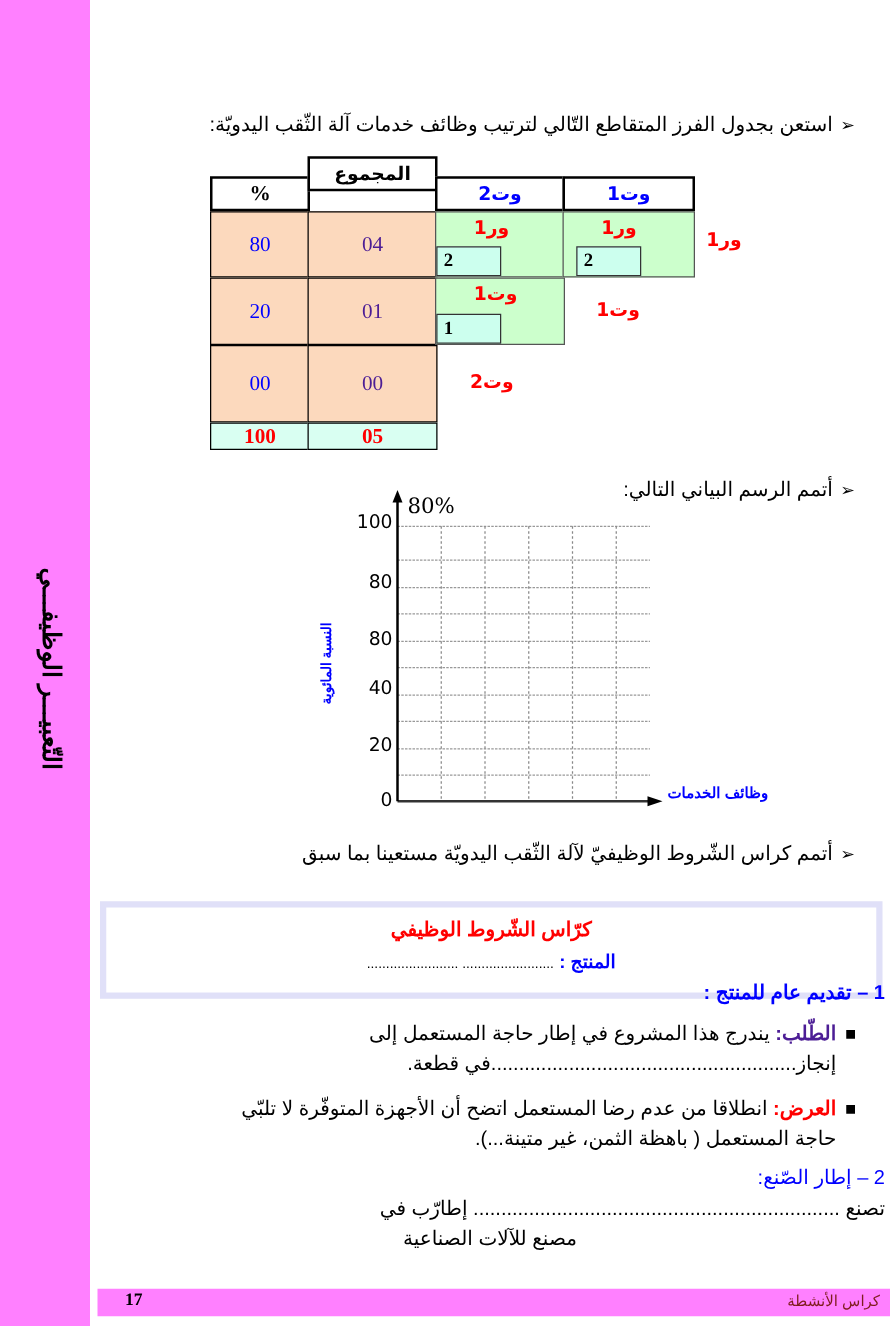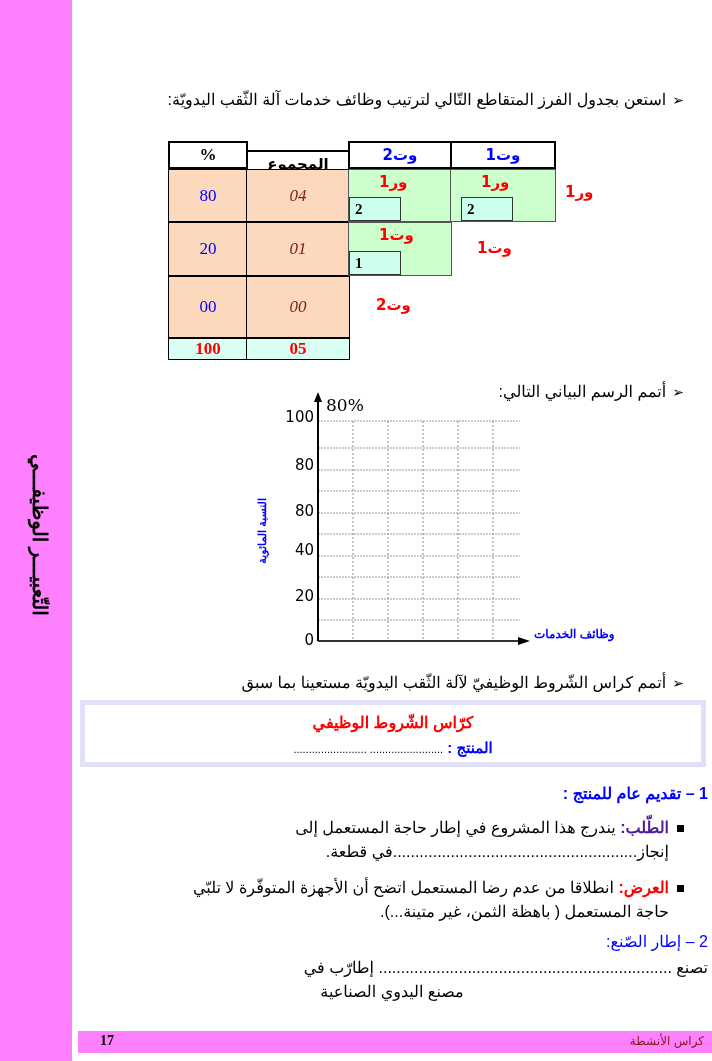--- a/index.html
+++ b/index.html
@@ -11,24 +11,24 @@
   .instr { position: absolute; right: 28px; font-size: 16px; color: #000; direction: rtl; white-space: nowrap; }
   .instr .arrow { margin-left: 6px; font-size: 14px; }
   .cell { position: absolute; display: flex; align-items: center; justify-content: center; font-family: "Liberation Serif", serif; font-size: 17px; }
   .hdr { border: 2px solid #000; background: #fff; font-weight: bold; }
   .peach { background: #fcd9bd; border: 1px solid #000; }
   .green { background: #ccffcc; border: 1px solid #555; }
   .mint { background: #d9fff2; border: 1px solid #000; }
   .box { position: absolute; background: #ccffee; border: 1px solid #333; font-weight: bold; font-family: "Liberation Serif", serif; font-size: 15px; padding-left: 5px; display: flex; align-items: center; }
   .red { color: #ff0000; font-weight: bold; }
   .blue { color: #0000ff; }
-  .lgreen { color: #7f1d1d; font-style: italic; }
+  .lgreen { color: #4c1d95; }
   .ytick { position: absolute; font-size: 15px; font-family: "DejaVu Sans", sans-serif; color: #000; width: 40px; text-align: right; }
 
-  .spec-box { position: absolute; left: 8px; top: 672px; width: 626px; height: 67px; border: 5px solid #e0e0f8; background: #fff; }
+  .spec-box { position: absolute; left: 8px; top: 693px; width: 626px; height: 78px; border: 5px solid #e0e0f8; background: #fff; }
   .section-h { position: absolute; right: 0; color: #0000ff; font-size: 16px; font-weight: bold; direction: rtl; }
   .para { position: absolute; font-size: 16px; color: #000; direction: rtl; text-align: right; line-height: 24px; }
   .bullet { display: inline-block; width: 7px; height: 7px; background: #000; margin-left: 8px; vertical-align: middle; }
   .footer { position: absolute; left: 6px; top: 1003px; width: 634px; height: 22px; background: #ff80ff; }
 </style>
 </head>
 <body>
 
 <div class="sidebar">
   <div class="side-title">
@@ -38,21 +38,21 @@
 
 <div class="page">
 
   <div class="instr" style="top:62px;">
     <span class="arrow">➢</span><span>استعن بجدول الفرز المتقاطع التّالي لترتيب وظائف خدمات آلة الثّقب اليدويّة:</span>
   </div>
 
   <div>
 
     <div class="cell hdr" style="left:96px;top:113px;width:80px;height:28px;">%</div>
-    <div class="cell hdr" style="left:174px;top:122px;width:104px;height:28px;font-family:'DejaVu Sans',sans-serif;font-size:15px;">المجموع</div>
+    <div class="cell hdr" style="left:174px;top:97px;width:104px;height:28px;font-family:'DejaVu Sans',sans-serif;font-size:15px;">المجموع</div>
     <div class="cell hdr blue" style="left:276px;top:113px;width:104px;height:28px;font-family:'DejaVu Sans',sans-serif;font-size:15px;">وت2</div>
     <div class="cell hdr blue" style="left:378px;top:113px;width:106px;height:28px;font-family:'DejaVu Sans',sans-serif;font-size:15px;">وت1</div>
 
     <div class="cell peach blue" style="left:96px;top:141px;width:80px;height:53px;">80</div>
     <div class="cell peach lgreen" style="left:174px;top:141px;width:104px;height:53px;">04</div>
     <div class="green" style="position:absolute;left:276px;top:141px;width:104px;height:53px;">
       <div class="red" style="position:absolute;left:30px;top:3px;font-size:15px;font-family:'DejaVu Sans',sans-serif;">ور1</div>
       <div class="box" style="left:0;top:27px;width:52px;height:24px;">2</div>
     </div>
     <div class="green" style="position:absolute;left:378px;top:141px;width:106px;height:53px;">
@@ -138,19 +138,19 @@
     <div style="padding-right:15px;">إنجاز.......................................................في قطعة.</div>
   </div>
 
   <div class="para" style="top:848px;right:28px;width:580px;">
     <div><span class="bullet"></span><span style="color:#ff0000;font-weight:bold;">العرض:</span> <span>انطلاقا من عدم رضا المستعمل اتضح أن الأجهزة المتوفّرة لا تلبّي</span></div>
     <div style="padding-right:15px;">حاجة المستعمل ( باهظة الثمن، غير متينة...).</div>
   </div>
 
   <div class="section-h" style="top:904px;right:4px;font-weight:normal;">2 – إطار الصّنع:</div>
   <div class="para" style="top:928px;right:4px;width:630px;">تصنع  ..................................................................  إطارّب في</div>
-  <div class="para" style="top:952px;left:0;width:640px;text-align:center;">مصنع اليدوي الصناعية</div>
+  <div class="para" style="top:952px;left:0;width:640px;text-align:center;">مصنع للآلات الصناعية</div>
 
   <div class="footer">
     <div style="position:absolute;right:8px;top:3px;font-size:12px;color:#7f1d1d;direction:rtl;">كراس الأنشطة</div>
     <div style="position:absolute;left:22px;top:2px;font-size:14px;font-weight:bold;font-family:'Liberation Serif',serif;color:#000;">17</div>
   </div>
 </div>
 
 </body></html>

